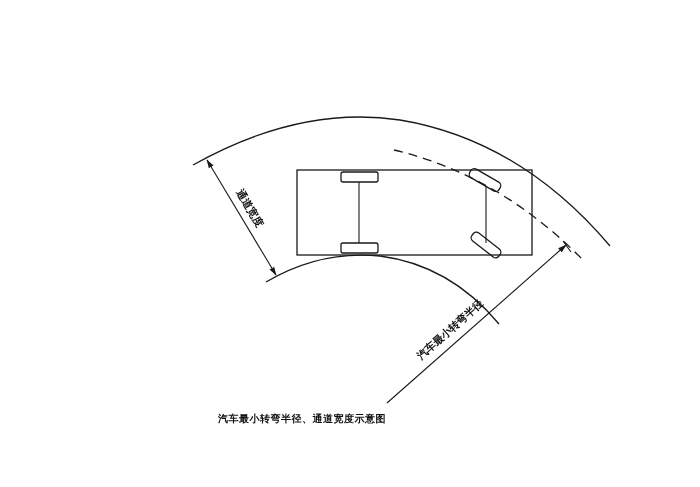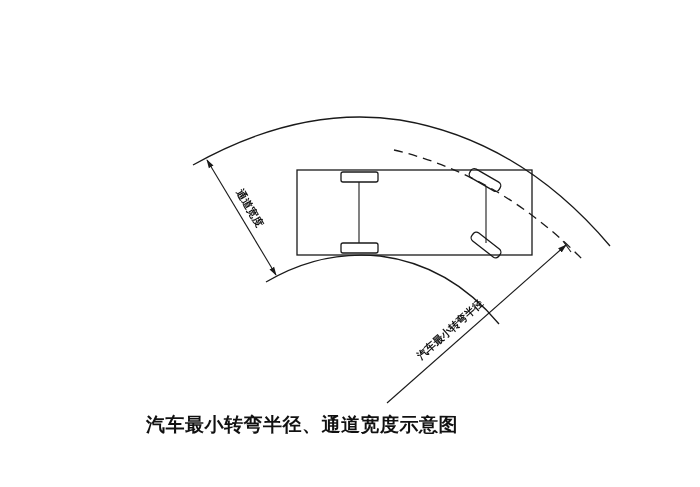--- a/index.html
+++ b/index.html
@@ -4,21 +4,21 @@
 <style>
   html, body { margin: 0; padding: 0; background: #ffffff; }
   body { width: 700px; height: 487px; position: relative; overflow: hidden;
          font-family: "DejaVu Sans", sans-serif; }
   #diagram { position: absolute; left: 0; top: 0; width: 700px; height: 487px; }
   .line { stroke: #1a1a1a; stroke-width: 1.3; fill: none; }
   .thin { stroke: #1a1a1a; stroke-width: 1.1; fill: none; }
   .dash { stroke: #1a1a1a; stroke-width: 1.3; fill: none; stroke-dasharray: 9 6; }
   .label { font-size: 10.5px; font-weight: bold; fill: #111; }
   .caption { position: absolute; left: 0; top: 412px; width: 604px; text-align: center;
-             font-size: 19px; font-weight: bold; color: #111; letter-spacing: 0.5px; }
+             font-size: 10px; font-weight: bold; color: #111; letter-spacing: 0.5px; }
 </style>
 </head>
 <body>
 
 <svg id="diagram" viewBox="0 0 700 487" xmlns="http://www.w3.org/2000/svg">
   <defs>
     <marker id="arr" viewBox="0 0 10 10" refX="9" refY="5" markerWidth="9" markerHeight="9" orient="auto-start-reverse" markerUnits="userSpaceOnUse">
       <path d="M0,2 L10,5 L0,8 z" fill="#1a1a1a"></path>
     </marker>
   </defs>

